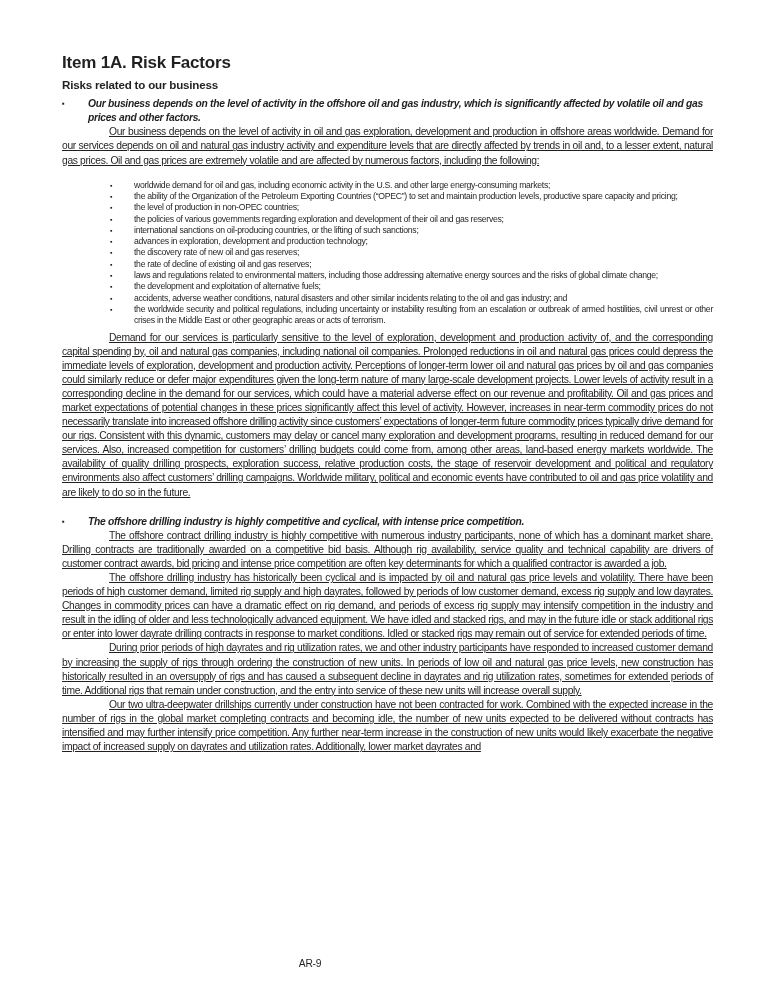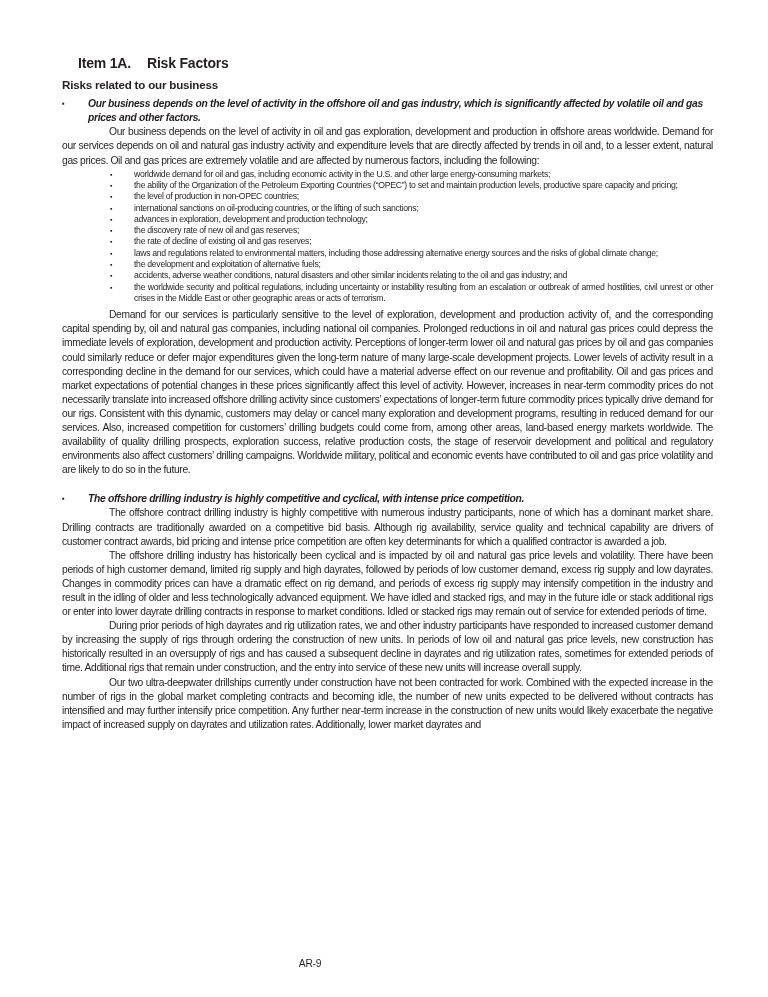--- a/index.html
+++ b/index.html
@@ -19,23 +19,23 @@
       position: absolute;
       left: 62px;
       top: 56px;
       width: 651px;
       font-size: 10.3px;
       line-height: 14.1px;
       letter-spacing: -0.35px;
     }
     .item-heading {
       font-weight: bold;
-      font-size: 14px;
+      font-size: 17px;
       letter-spacing: -0.2px;
-      margin: 0 0 8px 16px;
+      margin: 0 0 8px 0;
       display: flex;
       align-items: center;
     }
     .item-heading .num { width: 69px; }
     .section-heading {
       font-weight: bold;
       font-size: 11.6px;
       letter-spacing: -0.2px;
       margin: 0 0 5px 0;
     }
@@ -49,26 +49,27 @@
     .risk-title .sq {
       width: 26px;
       flex: 0 0 26px;
       font-style: normal;
       font-size: 8px;
     }
     .para {
       text-align: justify;
       text-indent: 47px;
       margin: 0;
+      text-decoration: underline;
     }
     .para.gap { margin-top: 0; }
     .factors {
       list-style: none;
       padding: 0;
-      margin: 1px 0 4px 0;
+      margin: 12px 0 4px 0;
       font-size: 8.7px;
       line-height: 11.3px;
       letter-spacing: -0.3px;
     }
     .factors li {
       display: flex;
       text-align: justify;
     }
     .factors .sq {
       width: 24px;
@@ -114,20 +115,24 @@
       <li>
           <span class="sq">▪</span>
           <span class="txt">the ability of the Organization of the Petroleum Exporting Countries (“OPEC”) to set and maintain production levels, productive spare capacity and pricing;</span>
         </li>
       <li>
           <span class="sq">▪</span>
           <span class="txt">the level of production in non-OPEC countries;</span>
         </li>
       <li>
           <span class="sq">▪</span>
+          <span class="txt">the policies of various governments regarding exploration and development of their oil and gas reserves;</span>
+        </li>
+      <li>
+          <span class="sq">▪</span>
           <span class="txt">international sanctions on oil-producing countries, or the lifting of such sanctions;</span>
         </li>
       <li>
           <span class="sq">▪</span>
           <span class="txt">advances in exploration, development and production technology;</span>
         </li>
       <li>
           <span class="sq">▪</span>
           <span class="txt">the discovery rate of new oil and gas reserves;</span>
         </li>

